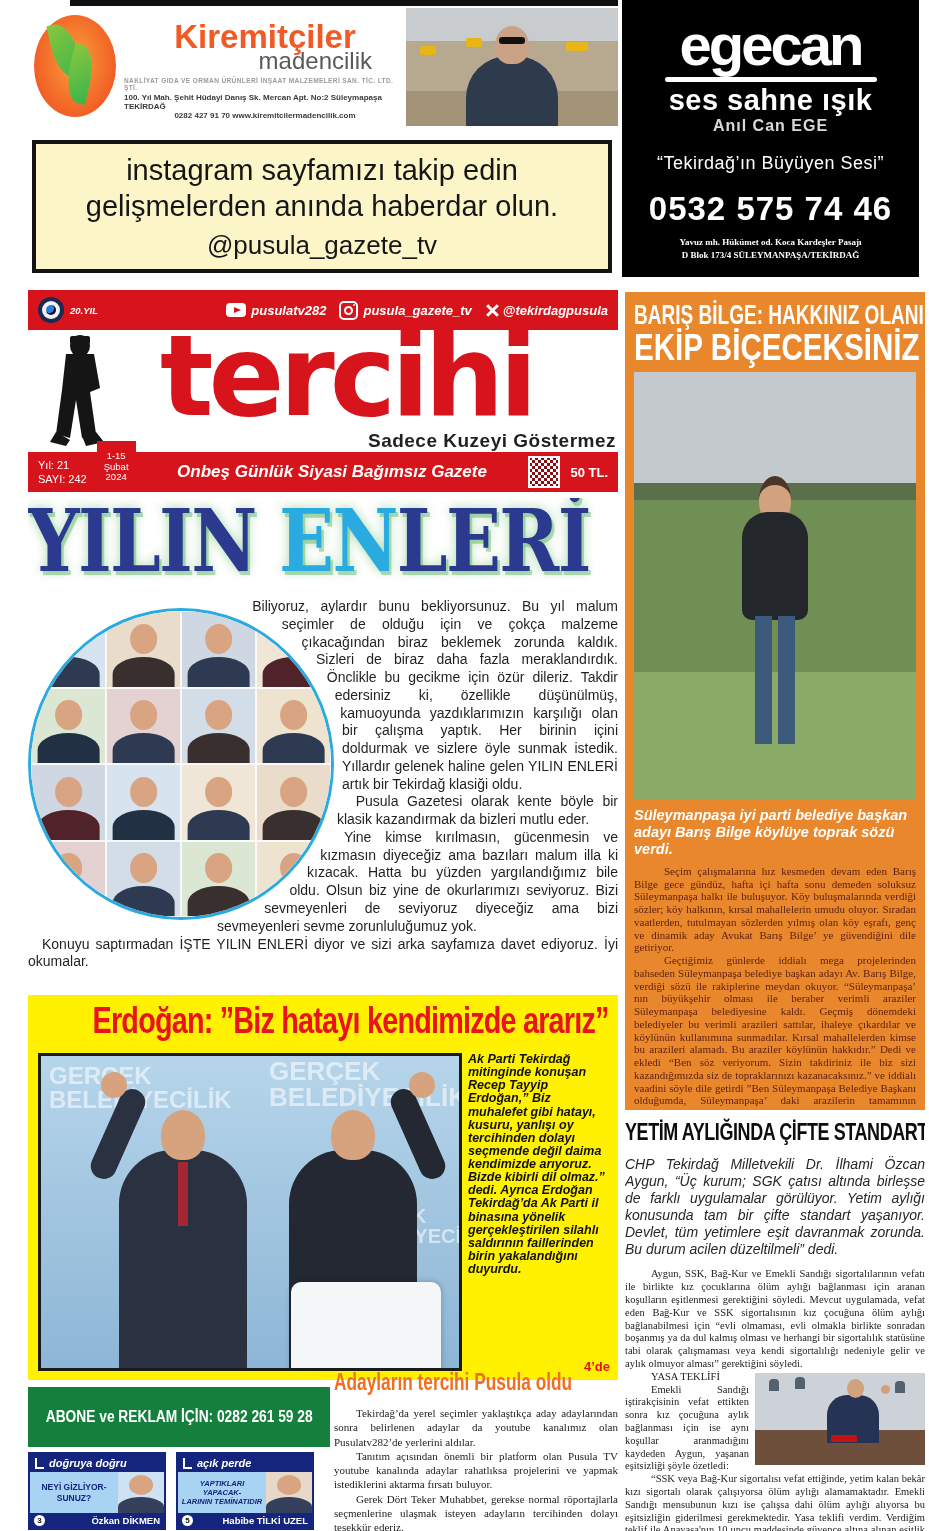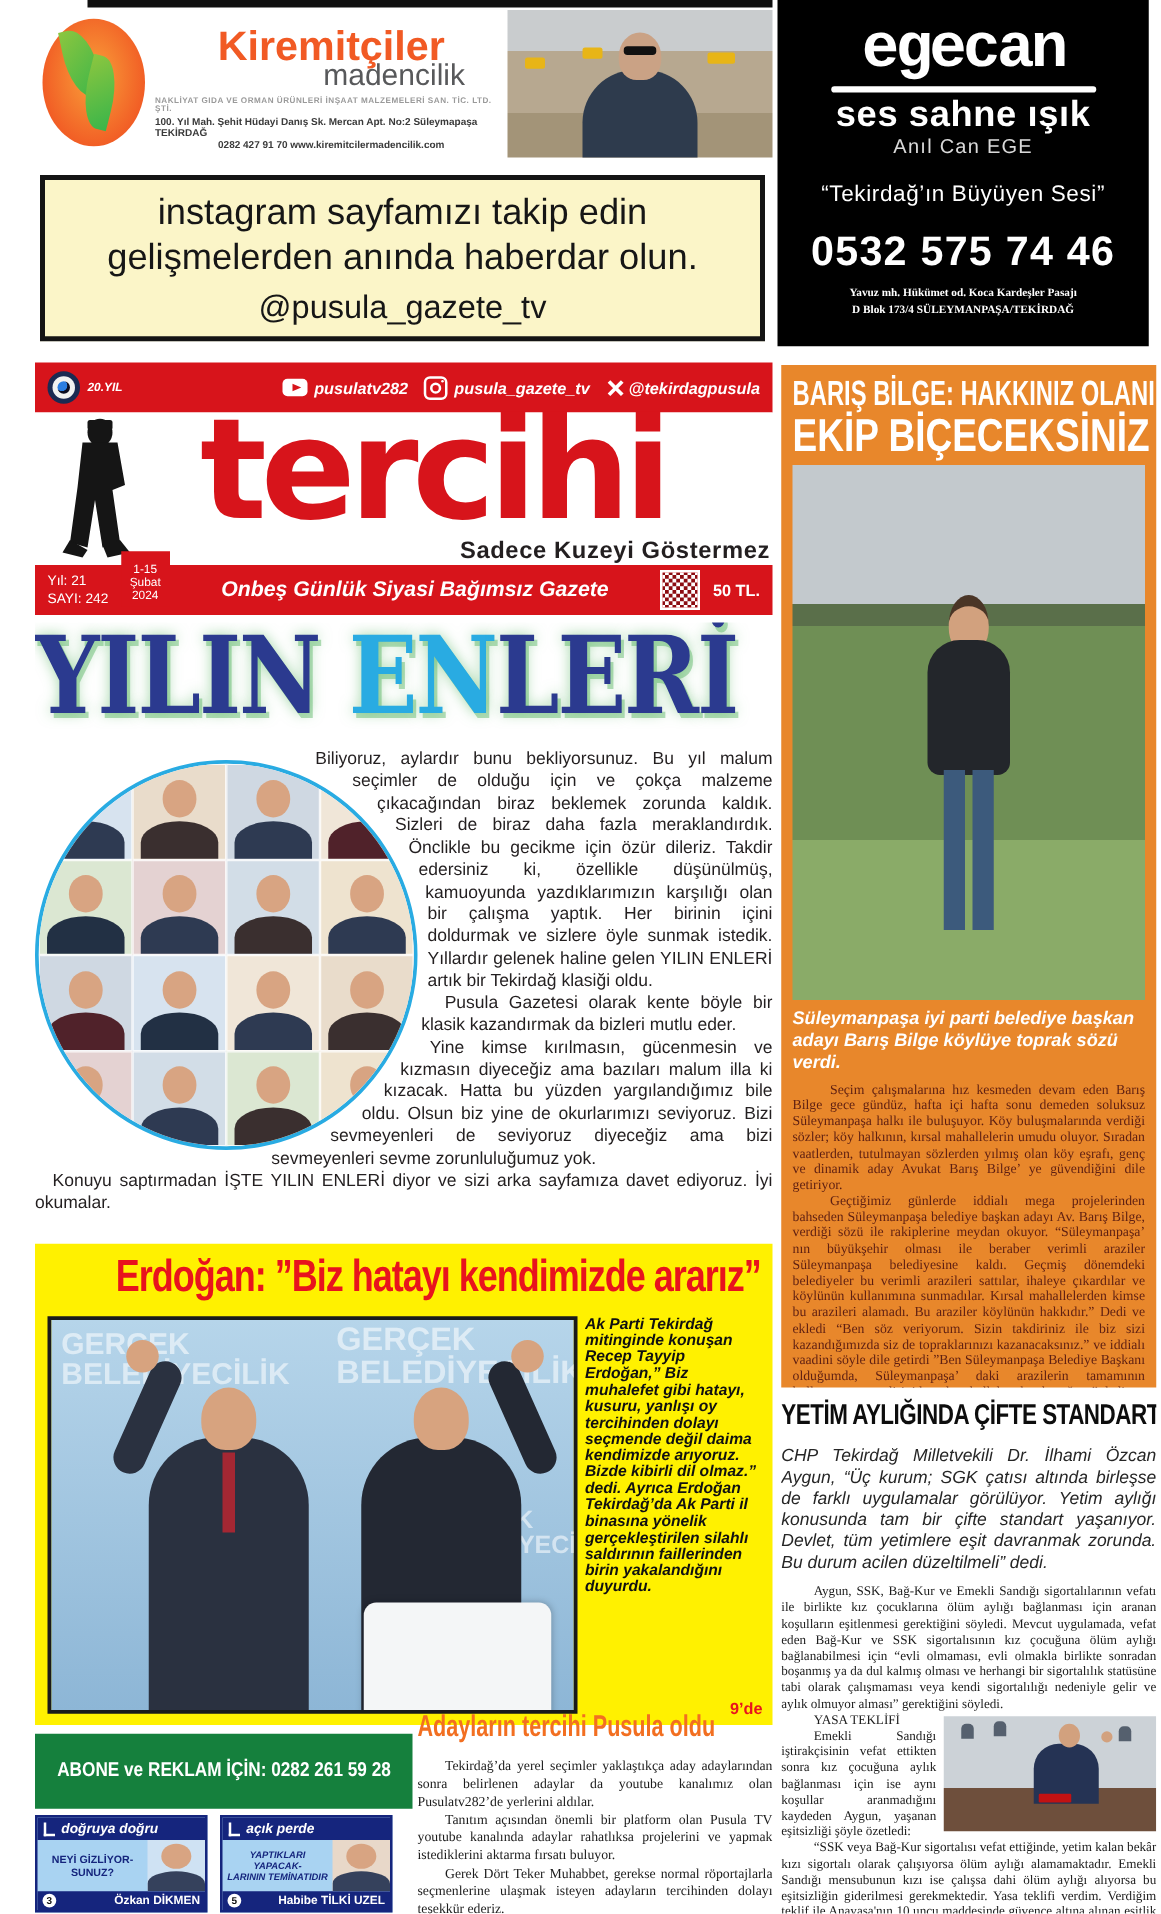--- a/index.html
+++ b/index.html
@@ -152,24 +152,24 @@
   .ada-h{margin:0;white-space:nowrap;}
   .ada-h .cond{display:inline-block;transform:scaleX(.72);transform-origin:left center;
                font-size:24px;font-weight:bold;color:#F26F21;}
   .adaylar p{margin:0;font-family:"Liberation Serif",serif;font-size:11px;line-height:1.3;
              text-indent:22px;text-align:justify;color:#1c1c1c;}
   .adaylar .bodywrap{margin-top:10px;}
 
   
   .egecan{left:622px;top:0;width:297px;height:277px;background:#000;color:#fff;text-align:center;
           display:flex;flex-direction:column;align-items:center;padding-top:16px;box-sizing:border-box;}
-  .eg-brand{font-size:50px;font-weight:bold;letter-spacing:-3px;line-height:1;font-family:Liberation Mono, monospace;}
+  .eg-brand{font-size:58px;font-weight:bold;letter-spacing:-3px;line-height:1;}
   .eg-bar{width:212px;height:5px;background:#fff;border-radius:3px;margin:3px auto 4px;}
   .eg-serv{font-size:29px;font-weight:bold;letter-spacing:.5px;line-height:1;}
-  .eg-person{font-size:16px;font-weight:400;opacity:.85;margin-top:2px;letter-spacing:1px;}
+  .eg-person{font-size:16px;font-weight:700;opacity:.85;margin-top:2px;letter-spacing:1px;}
   .eg-slogan{font-size:18px;margin-top:18px;letter-spacing:.5px;}
   .eg-phone{font-size:33px;font-weight:bold;margin-top:16px;letter-spacing:1px;}
   .eg-addr{font-family:"Liberation Serif",serif;font-size:9px;font-weight:bold;line-height:1.4;margin-top:8px;}
 
   
   .baris{left:625px;top:292px;width:300px;height:818px;background:#E8872B;box-sizing:border-box;
          padding:8px 9px;overflow:hidden;}
   .baris-h{margin:0;color:#fff;line-height:1.04;white-space:nowrap;}
   .baris-h .l1{display:inline-block;font-size:28px;font-weight:bold;transform:scaleX(.68);transform-origin:left center;}
   .baris-h .l2{display:inline-block;font-size:37px;font-weight:bold;transform:scaleX(.8);transform-origin:left center;}
@@ -335,21 +335,21 @@
         <div class="tie"></div>
       </div>
       <div class="fig f2">
         <div class="head"></div>
         <div class="arm"></div>
         <div class="hand"></div>
       </div>
       <div class="lectern"></div>
     </div>
     <div class="erd-text">Ak Parti Tekirdağ mitinginde konuşan Recep Tayyip Erdoğan,” Biz muhalefet gibi hatayı, kusuru, yanlışı oy tercihinden dolayı seçmende değil daima kendimizde arıyoruz. Bizde kibirli dil olmaz.” dedi. Ayrıca Erdoğan Tekirdağ’da Ak Parti il binasına yönelik gerçekleştirilen silahlı saldırının faillerinden birin yakalandığını duyurdu.</div>
-    <div class="pref">9’de</div>
+    <div class="pref">4’de</div>
   </section>
 
   <section class="abs abone">
     <span class="cond">ABONE ve REKLAM İÇİN: 0282 261 59 28</span>
   </section>
 
   <section class="abs card c1">
     <div class="card-head">
       <span class="bracket"></span>
       <span class="t">doğruya doğru</span>

